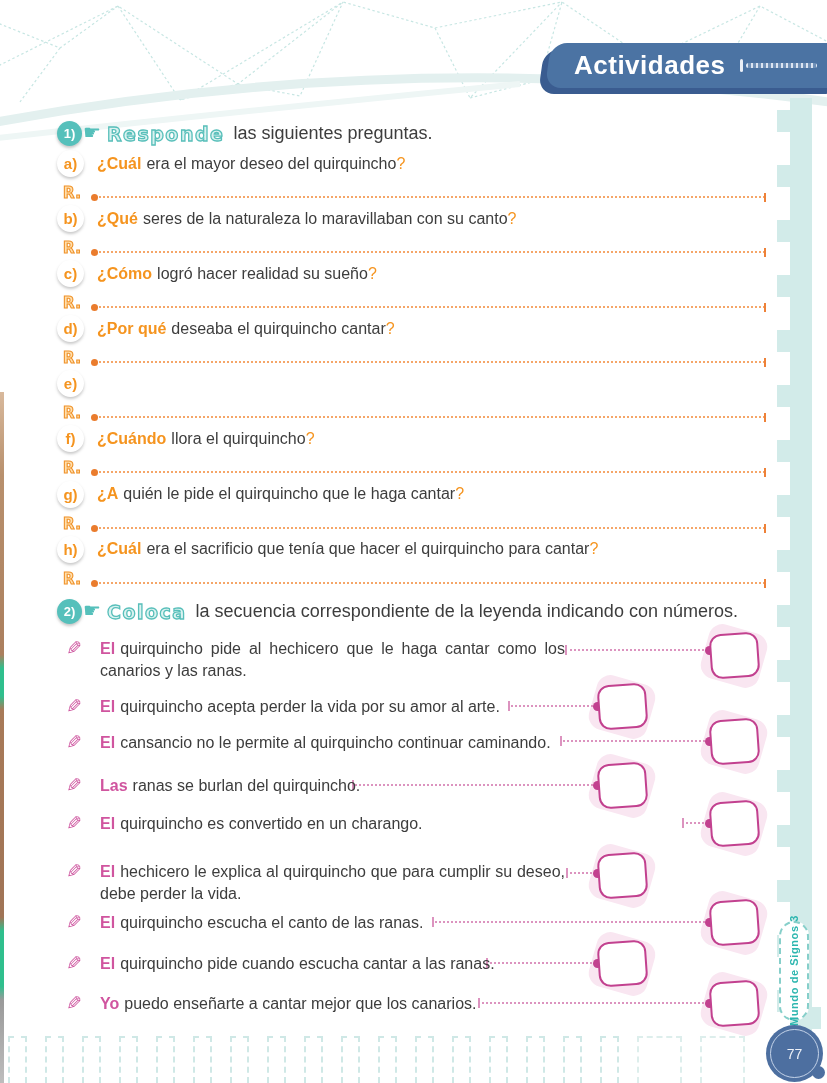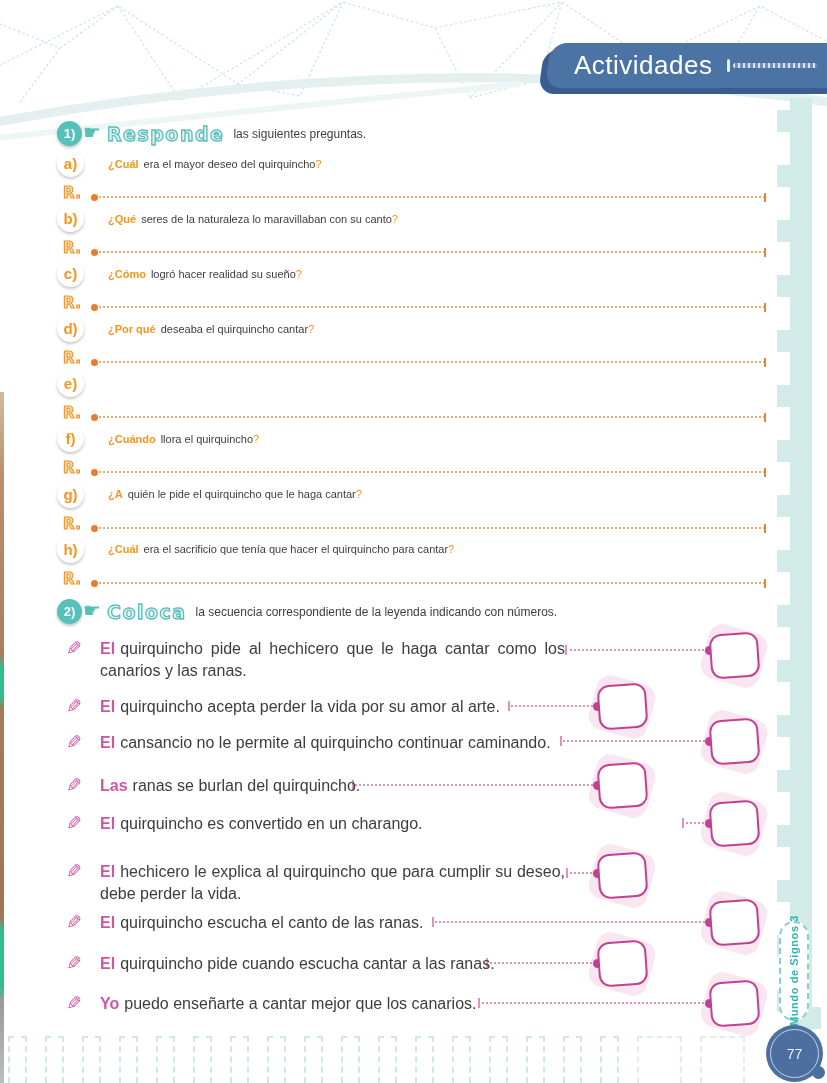--- a/index.html
+++ b/index.html
@@ -7,43 +7,43 @@
   .page { position:relative; width:827px; height:1083px; background:#fff; overflow:hidden; }
 
   
   .top-decor { position:absolute; top:0; left:0; z-index:1; }
 
   
   .banner { position:absolute; top:43px; left:548px; width:291px; height:45px; z-index:6; }
   .banner-shape { position:absolute; inset:0; background:#4b73a3; border-radius:16px 4px 4px 16px;
                   transform:skewX(-8deg); box-shadow:-6px 6px 0 0 #3a5c90; }
   .banner-content { position:absolute; inset:0; display:flex; align-items:center; padding:0 22px 0 26px; }
-  .banner-title { color:#ffffff; font-size:26px; font-weight:400; letter-spacing:.5px; }
+  .banner-title { color:#ffffff; font-size:26px; font-weight:700; letter-spacing:.5px; }
   .banner-tick { width:3px; height:13px; background:#e9eef6; margin-left:15px; border-radius:2px; flex:0 0 3px; }
   .banner-line { flex:1; height:5px; margin-left:3px; border-radius:3px;
                  background:repeating-linear-gradient(90deg,#dbe4f1 0 2px, rgba(219,228,241,.25) 2px 5px); }
 
   
   .act-header { position:absolute; left:57px; display:flex; align-items:center; z-index:4; }
   .numbadge { width:25px; height:25px; border-radius:50%; background:#56c0bb; color:#fff; font-weight:700;
               font-size:13px; display:flex; align-items:center; justify-content:center;
               box-shadow:0 2px 3px rgba(90,90,90,.35); flex:0 0 25px; }
   .hand-icon { color:#56c0bb; font-size:20px; margin:-4px 6px 0 1px; font-family:"DejaVu Sans",sans-serif; }
   .bubble-verb { font-size:19px; font-weight:800; letter-spacing:1.5px; color:#daf2f0;
                  -webkit-text-stroke:1.3px #58bfba; margin-right:9px; font-family:"DejaVu Sans",sans-serif; }
-  .act-instr { font-size:12px; color:#3d3d3d; }
+  .act-instr { font-size:18px; color:#3d3d3d; }
 
   
   .questions { position:absolute; top:150px; left:57px; width:708px; z-index:3; }
   .qblock { height:55.1px; }
   .qtop { display:flex; align-items:center; height:27px; }
   .qletter { width:27px; height:27px; border-radius:50%; background:#fff; flex:0 0 27px;
              box-shadow:0 2px 3px rgba(120,120,120,.4); display:flex; align-items:center; justify-content:center;
              color:#f5941f; font-weight:700; font-size:15px; }
-  .qtext { margin-left:24px; font-size:11px; color:#3d3d3d; }
+  .qtext { margin-left:13px; font-size:16px; color:#3d3d3d; }
   .qword { color:#f5941f; font-weight:700; }
   .qrest { margin-left:5px; }
   .qmark { color:#f5941f; }
   .arow { display:flex; align-items:flex-end; height:23px; margin-top:2px; padding-left:6px; }
   .rlabel { font-size:15px; font-weight:800; color:#ffdfae; -webkit-text-stroke:1.1px #f0932b;
             letter-spacing:.5px; font-family:"DejaVu Sans",sans-serif; }
   .dotline { flex:1; margin-left:12px; margin-bottom:4px; border-bottom:2px dotted #f5a668; position:relative; }
   .dotline::before { content:""; position:absolute; left:-3px; bottom:-5px; width:7px; height:7px;
                      border-radius:50%; background:#ea7c2d; }
   .dotline::after { content:""; position:absolute; right:-1px; bottom:-6px; width:2px; height:9px; background:#ee8138; }

